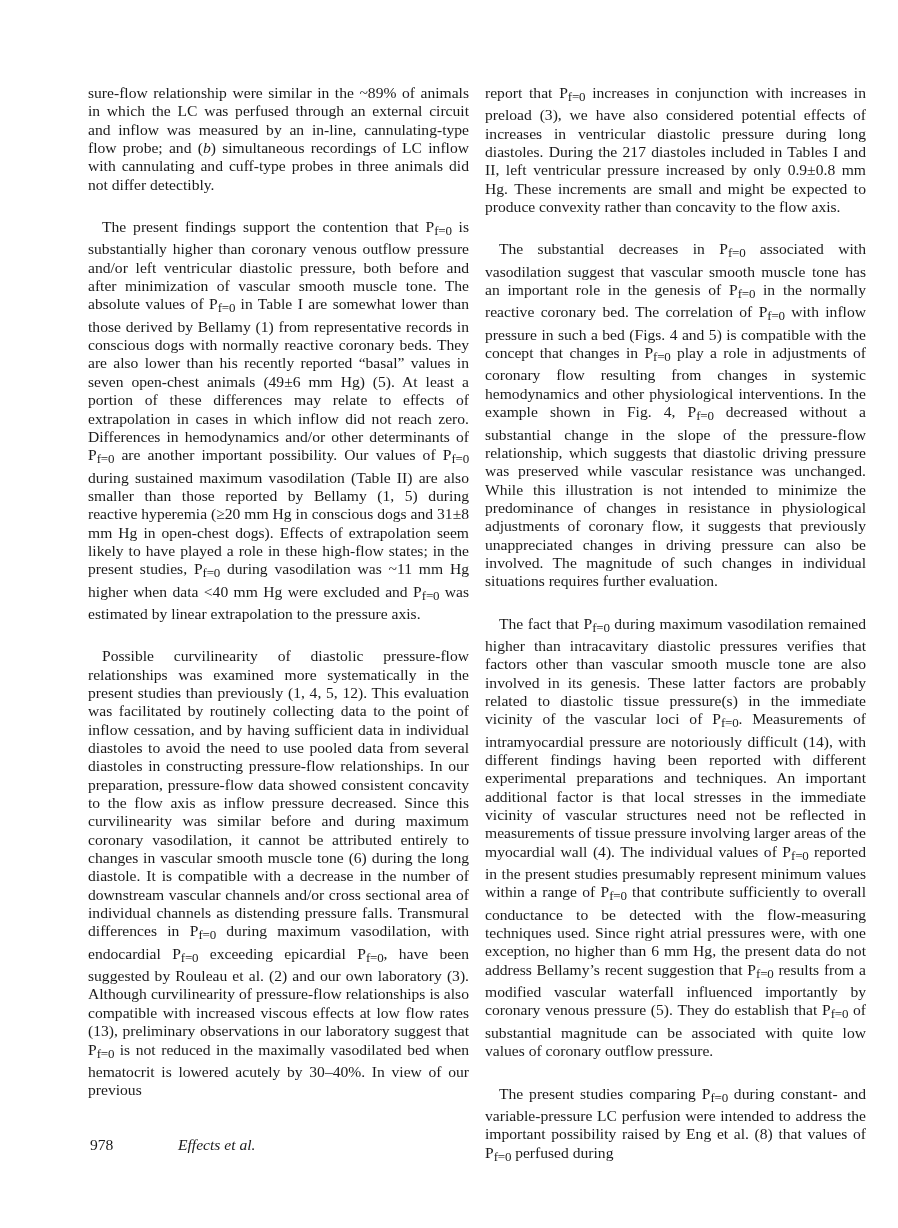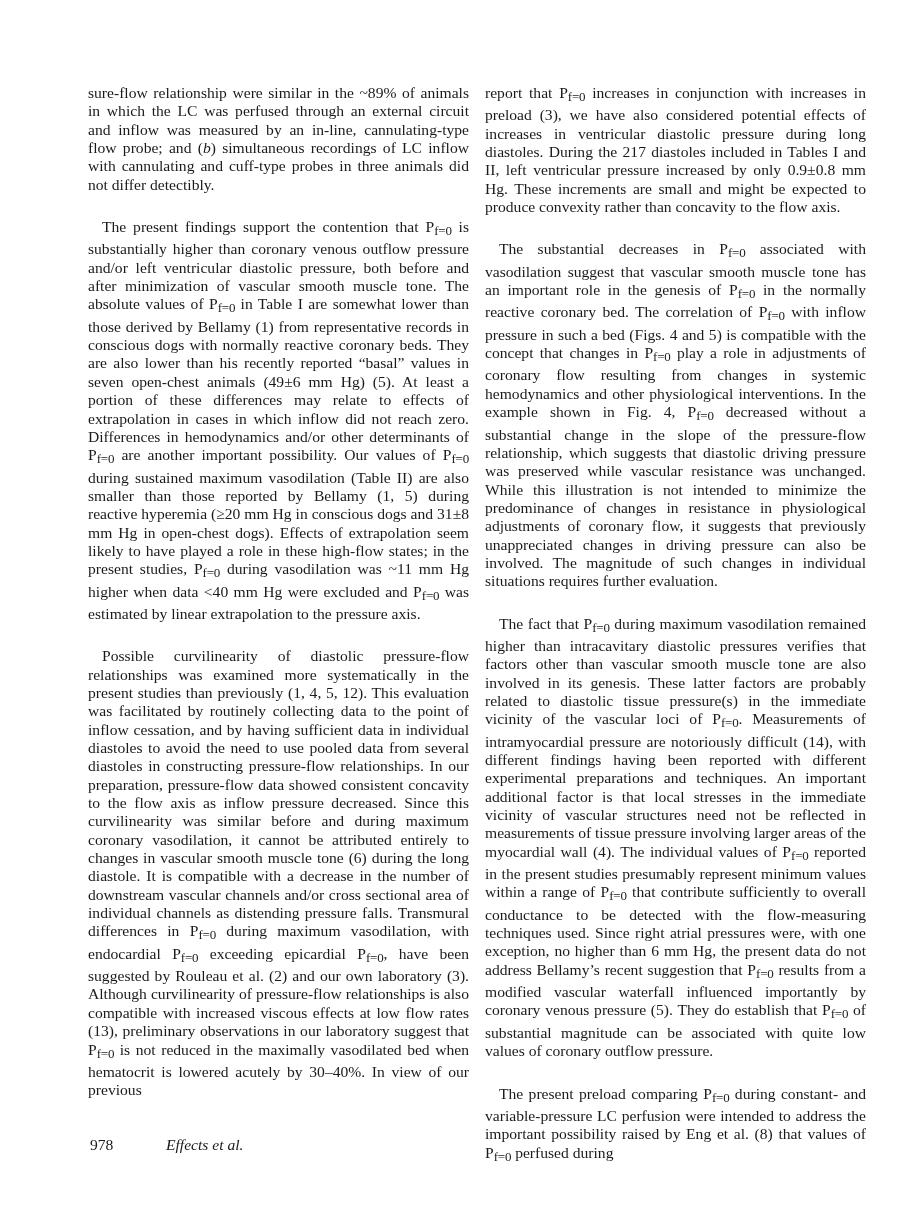--- a/index.html
+++ b/index.html
@@ -15,37 +15,37 @@
     text-align: justify; hyphens: manual;
   }
   #col-left { left: 88px; }
   #col-right { left: 485px; }
   .para { margin: 0; text-indent: 0; }
   .para.indent { text-indent: 14px; margin-top: 24px; }
   .sub { font-size: 13px; vertical-align: -3px; letter-spacing: -0.2px; }
   .footer {
     position: absolute; top: 1136px; left: 90px;
     font-family: "Liberation Serif", "DejaVu Serif", serif;
-    font-size: 15.6px; display: flex; gap: 4px;
+    font-size: 15.6px; display: flex; gap: 16px;
   }
   .page-num { width: 72px; }
   .running-head { font-style: italic; }
   i.var { font-style: italic; }
 </style>
 </head>
 <body>
 
 <div id="col-left" class="col">
     <p class="para"><span>sure-flow relationship were similar in the ~89% of animals in which the LC was perfused through an external circuit and inflow was measured by an in-line, cannulating-type flow probe; and (</span><i class="var">b</i><span>) simultaneous recordings of LC inflow with cannulating and cuff-type probes in three animals did not differ detectibly.</span></p>
     <p class="para indent"><span>The present findings support the contention that </span><span><span>P</span><span class="sub">f=0</span></span><span> is substantially higher than coronary venous outflow pressure and/or left ventricular diastolic pressure, both before and after minimization of vascular smooth muscle tone. The absolute values of </span><span><span>P</span><span class="sub">f=0</span></span><span> in Table I are somewhat lower than those derived by Bellamy (1) from representative records in conscious dogs with normally reactive coronary beds. They are also lower than his recently reported “basal” values in seven open-chest animals (49±6 mm Hg) (5). At least a portion of these differences may relate to effects of extrapolation in cases in which inflow did not reach zero. Differences in hemodynamics and/or other determinants of </span><span><span>P</span><span class="sub">f=0</span></span><span> are another important possibility. Our values of </span><span><span>P</span><span class="sub">f=0</span></span><span> during sustained maximum vasodilation (Table II) are also smaller than those reported by Bellamy (1, 5) during reactive hyperemia (≥20 mm Hg in conscious dogs and 31±8 mm Hg in open-chest dogs). Effects of extrapolation seem likely to have played a role in these high-flow states; in the present studies, </span><span><span>P</span><span class="sub">f=0</span></span><span> during vasodilation was ~11 mm Hg higher when data &lt;40 mm Hg were excluded and </span><span><span>P</span><span class="sub">f=0</span></span><span> was estimated by linear extrapolation to the pressure axis.</span></p>
     <p class="para indent"><span>Possible curvilinearity of diastolic pressure-flow relationships was examined more systematically in the present studies than previously (1, 4, 5, 12). This evaluation was facilitated by routinely collecting data to the point of inflow cessation, and by having sufficient data in individual diastoles to avoid the need to use pooled data from several diastoles in constructing pressure-flow relationships. In our preparation, pressure-flow data showed consistent concavity to the flow axis as inflow pressure decreased. Since this curvilinearity was similar before and during maximum coronary vasodilation, it cannot be attributed entirely to changes in vascular smooth muscle tone (6) during the long diastole. It is compatible with a decrease in the number of downstream vascular channels and/or cross sectional area of individual channels as distending pressure falls. Transmural differences in </span><span><span>P</span><span class="sub">f=0</span></span><span> during maximum vasodilation, with endocardial </span><span><span>P</span><span class="sub">f=0</span></span><span> exceeding epicardial </span><span><span>P</span><span class="sub">f=0</span></span><span>, have been suggested by Rouleau et al. (2) and our own laboratory (3). Although curvilinearity of pressure-flow relationships is also compatible with increased viscous effects at low flow rates (13), preliminary observations in our laboratory suggest that </span><span><span>P</span><span class="sub">f=0</span></span><span> is not reduced in the maximally vasodilated bed when hematocrit is lowered acutely by 30–40%. In view of our previous</span></p>
   </div>
 <div id="col-right" class="col">
     <p class="para"><span>report that </span><span><span>P</span><span class="sub">f=0</span></span><span> increases in conjunction with increases in preload (3), we have also considered potential effects of increases in ventricular diastolic pressure during long diastoles. During the 217 diastoles included in Tables I and II, left ventricular pressure increased by only 0.9±0.8 mm Hg. These increments are small and might be expected to produce convexity rather than concavity to the flow axis.</span></p>
     <p class="para indent"><span>The substantial decreases in </span><span><span>P</span><span class="sub">f=0</span></span><span> associated with vasodilation suggest that vascular smooth muscle tone has an important role in the genesis of </span><span><span>P</span><span class="sub">f=0</span></span><span> in the normally reactive coronary bed. The correlation of </span><span><span>P</span><span class="sub">f=0</span></span><span> with inflow pressure in such a bed (Figs. 4 and 5) is compatible with the concept that changes in </span><span><span>P</span><span class="sub">f=0</span></span><span> play a role in adjustments of coronary flow resulting from changes in systemic hemodynamics and other physiological interventions. In the example shown in Fig. 4, </span><span><span>P</span><span class="sub">f=0</span></span><span> decreased without a substantial change in the slope of the pressure-flow relationship, which suggests that diastolic driving pressure was preserved while vascular resistance was unchanged. While this illustration is not intended to minimize the predominance of changes in resistance in physiological adjustments of coronary flow, it suggests that previously unappreciated changes in driving pressure can also be involved. The magnitude of such changes in individual situations requires further evaluation.</span></p>
     <p class="para indent"><span>The fact that </span><span><span>P</span><span class="sub">f=0</span></span><span> during maximum vasodilation remained higher than intracavitary diastolic pressures verifies that factors other than vascular smooth muscle tone are also involved in its genesis. These latter factors are probably related to diastolic tissue pressure(s) in the immediate vicinity of the vascular loci of </span><span><span>P</span><span class="sub">f=0</span></span><span>. Measurements of intramyocardial pressure are notoriously difficult (14), with different findings having been reported with different experimental preparations and techniques. An important additional factor is that local stresses in the immediate vicinity of vascular structures need not be reflected in measurements of tissue pressure involving larger areas of the myocardial wall (4). The individual values of </span><span><span>P</span><span class="sub">f=0</span></span><span> reported in the present studies presumably represent minimum values within a range of </span><span><span>P</span><span class="sub">f=0</span></span><span> that contribute sufficiently to overall conductance to be detected with the flow-measuring techniques used. Since right atrial pressures were, with one exception, no higher than 6 mm Hg, the present data do not address Bellamy’s recent suggestion that </span><span><span>P</span><span class="sub">f=0</span></span><span> results from a modified vascular waterfall influenced importantly by coronary venous pressure (5). They do establish that </span><span><span>P</span><span class="sub">f=0</span></span><span> of substantial magnitude can be associated with quite low values of coronary outflow pressure.</span></p>
-    <p class="para indent"><span>The present preload comparing </span><span><span>P</span><span class="sub">f=0</span></span><span> during constant- and variable-pressure LC perfusion were intended to address the important possibility raised by Eng et al. (8) that values of </span><span><span>P</span><span class="sub">f=0</span></span><span> perfused during</span></p>
+    <p class="para indent"><span>The present studies comparing </span><span><span>P</span><span class="sub">f=0</span></span><span> during constant- and variable-pressure LC perfusion were intended to address the important possibility raised by Eng et al. (8) that values of </span><span><span>P</span><span class="sub">f=0</span></span><span> perfused during</span></p>
   </div>
 
 <div class="footer">
   <span class="page-num">978</span>
   <span class="running-head">Effects et al.</span>
 </div>
 
 </body></html>

